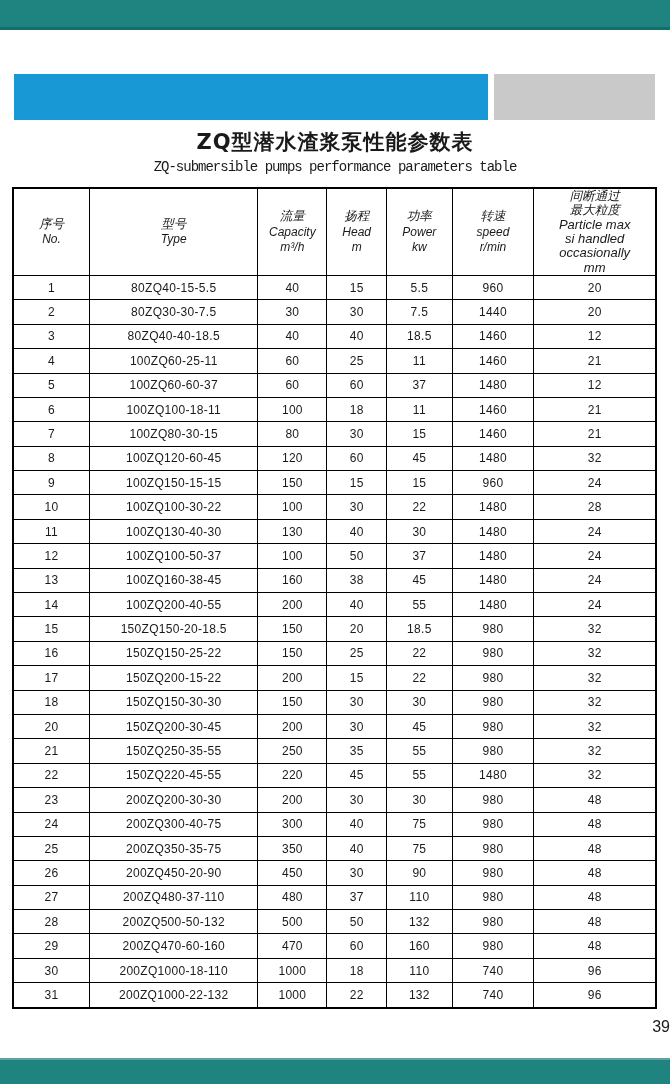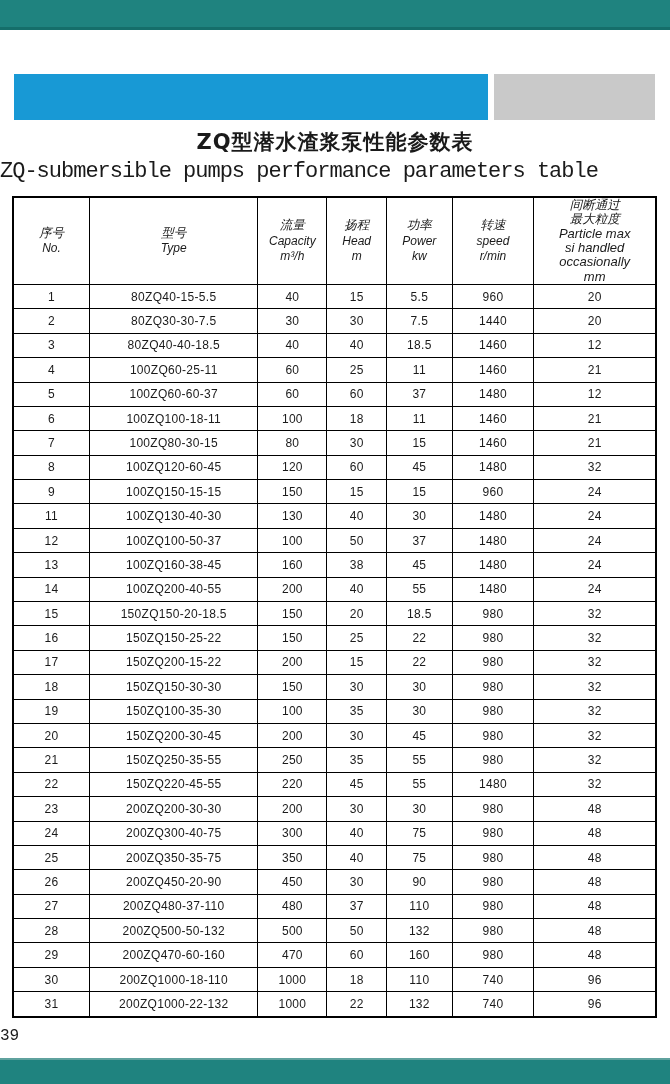--- a/index.html
+++ b/index.html
@@ -42,22 +42,22 @@
   .title-zh {
     margin: 8px 0 0 0;
     text-align: center;
     font-size: 21px;
     font-weight: bold;
     letter-spacing: 1px;
     font-family: "DejaVu Sans", sans-serif;
   }
   .title-en {
     margin: 3px 0 0 0;
-    text-align: left;
-    font-size: 22px;
+    text-align: center;
+    font-size: 14px;
     font-weight: normal;
     font-family: "Liberation Mono", monospace;
     letter-spacing: -1px;
     white-space: nowrap;
   }
   .data-table {
     margin: 12px auto 0 12px;
     width: 645px;
     border-collapse: collapse;
     table-layout: fixed;
@@ -86,23 +86,23 @@
   .data-table thead .lat { font-size: 12px; }
   .data-table thead th.col-particle .lat {
     font-size: 13px;
     line-height: 1.1;
   }
   .data-table thead th.col-particle .zh {
     line-height: 1.15;
   }
   .page-number {
     margin-top: 9px;
-    text-align: left;
+    text-align: right;
     font-size: 16px;
-    font-family: Liberation Mono, monospace;
+    font-family: Liberation Sans, sans-serif;
   }
   .bottom-bar {
     position: absolute;
     left: 0;
     bottom: 0;
     width: 670px;
     height: 24px;
     background: var(--teal, #1F837F);
     border-top: 2px solid var(--teal-light, #5FA29E);
   }
@@ -247,20 +247,29 @@
         <tr>
           <td>9</td>
           <td>100ZQ150-15-15</td>
           <td>150</td>
           <td>15</td>
           <td>15</td>
           <td>960</td>
           <td>24</td>
         </tr>
         <tr>
+          <td>10</td>
+          <td>100ZQ100-30-22</td>
+          <td>100</td>
+          <td>30</td>
+          <td>22</td>
+          <td>1480</td>
+          <td>28</td>
+        </tr>
+        <tr>
           <td>11</td>
           <td>100ZQ130-40-30</td>
           <td>130</td>
           <td>40</td>
           <td>30</td>
           <td>1480</td>
           <td>24</td>
         </tr>
         <tr>
           <td>12</td>
@@ -314,29 +323,20 @@
           <td>15</td>
           <td>22</td>
           <td>980</td>
           <td>32</td>
         </tr>
         <tr>
           <td>18</td>
           <td>150ZQ150-30-30</td>
           <td>150</td>
           <td>30</td>
-          <td>30</td>
-          <td>980</td>
-          <td>32</td>
-        </tr>
-        <tr>
-          <td>19</td>
-          <td>150ZQ100-35-30</td>
-          <td>100</td>
-          <td>35</td>
           <td>30</td>
           <td>980</td>
           <td>32</td>
         </tr>
         <tr>
           <td>20</td>
           <td>150ZQ200-30-45</td>
           <td>200</td>
           <td>30</td>
           <td>45</td>

